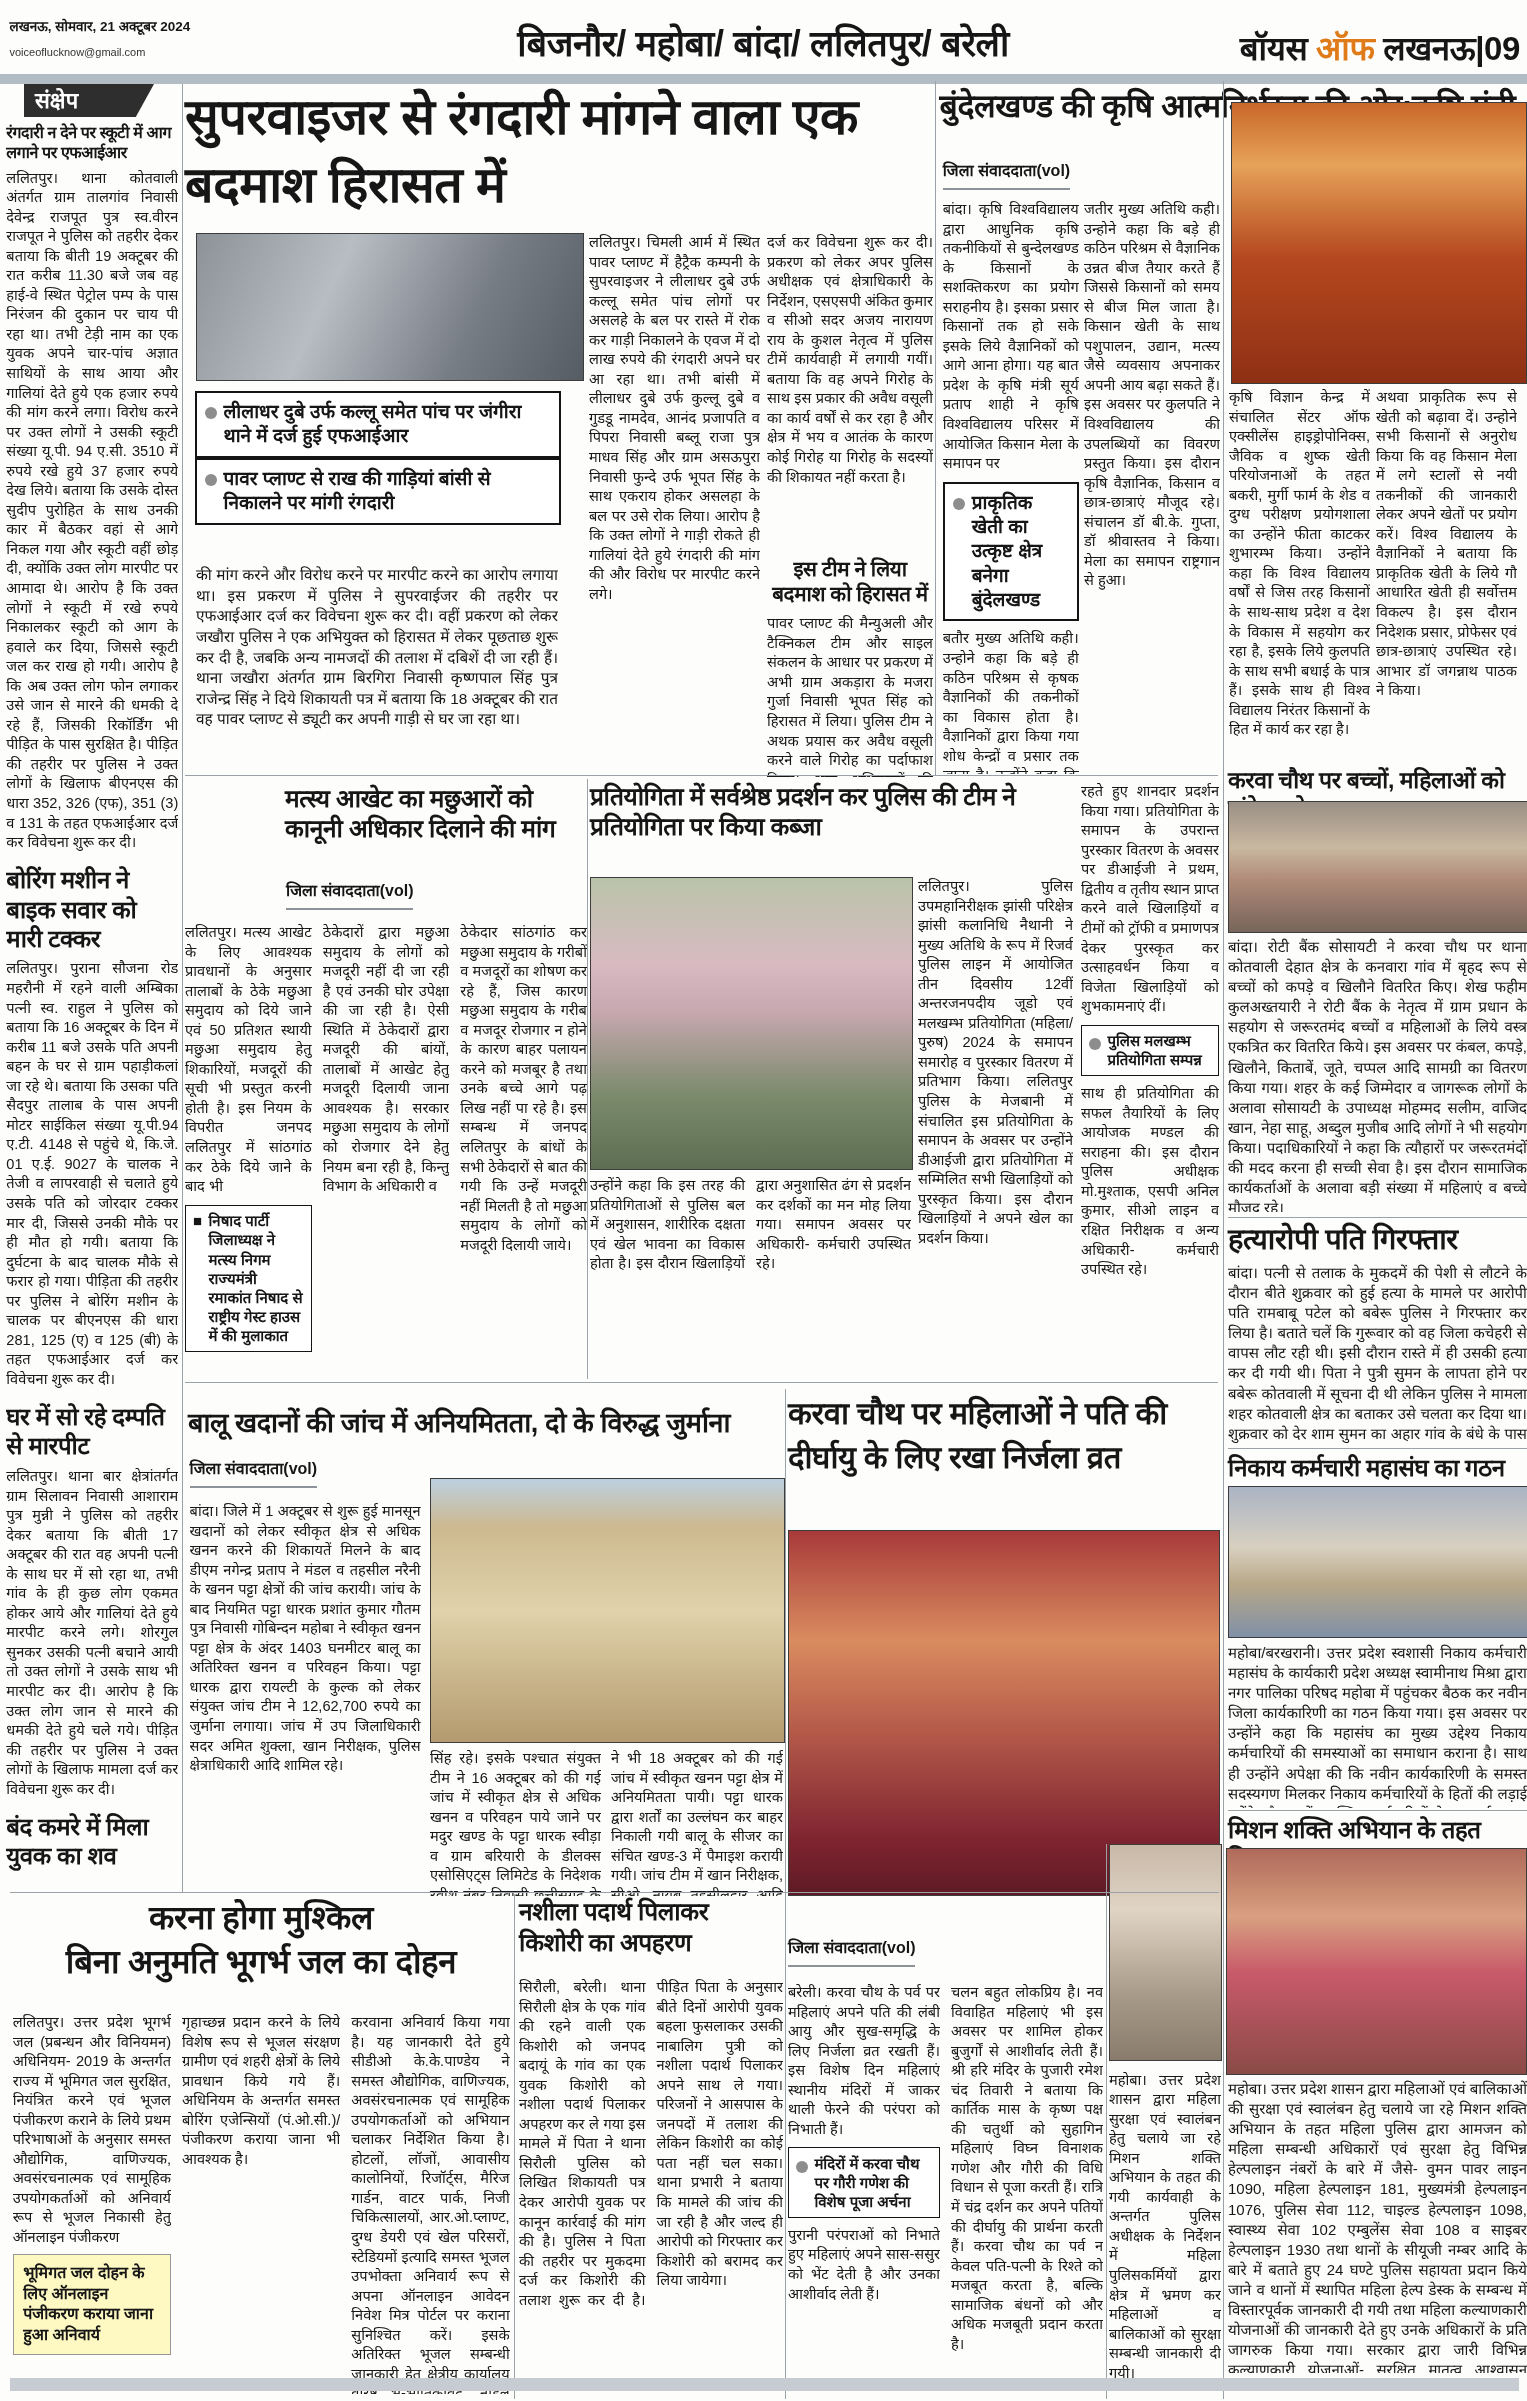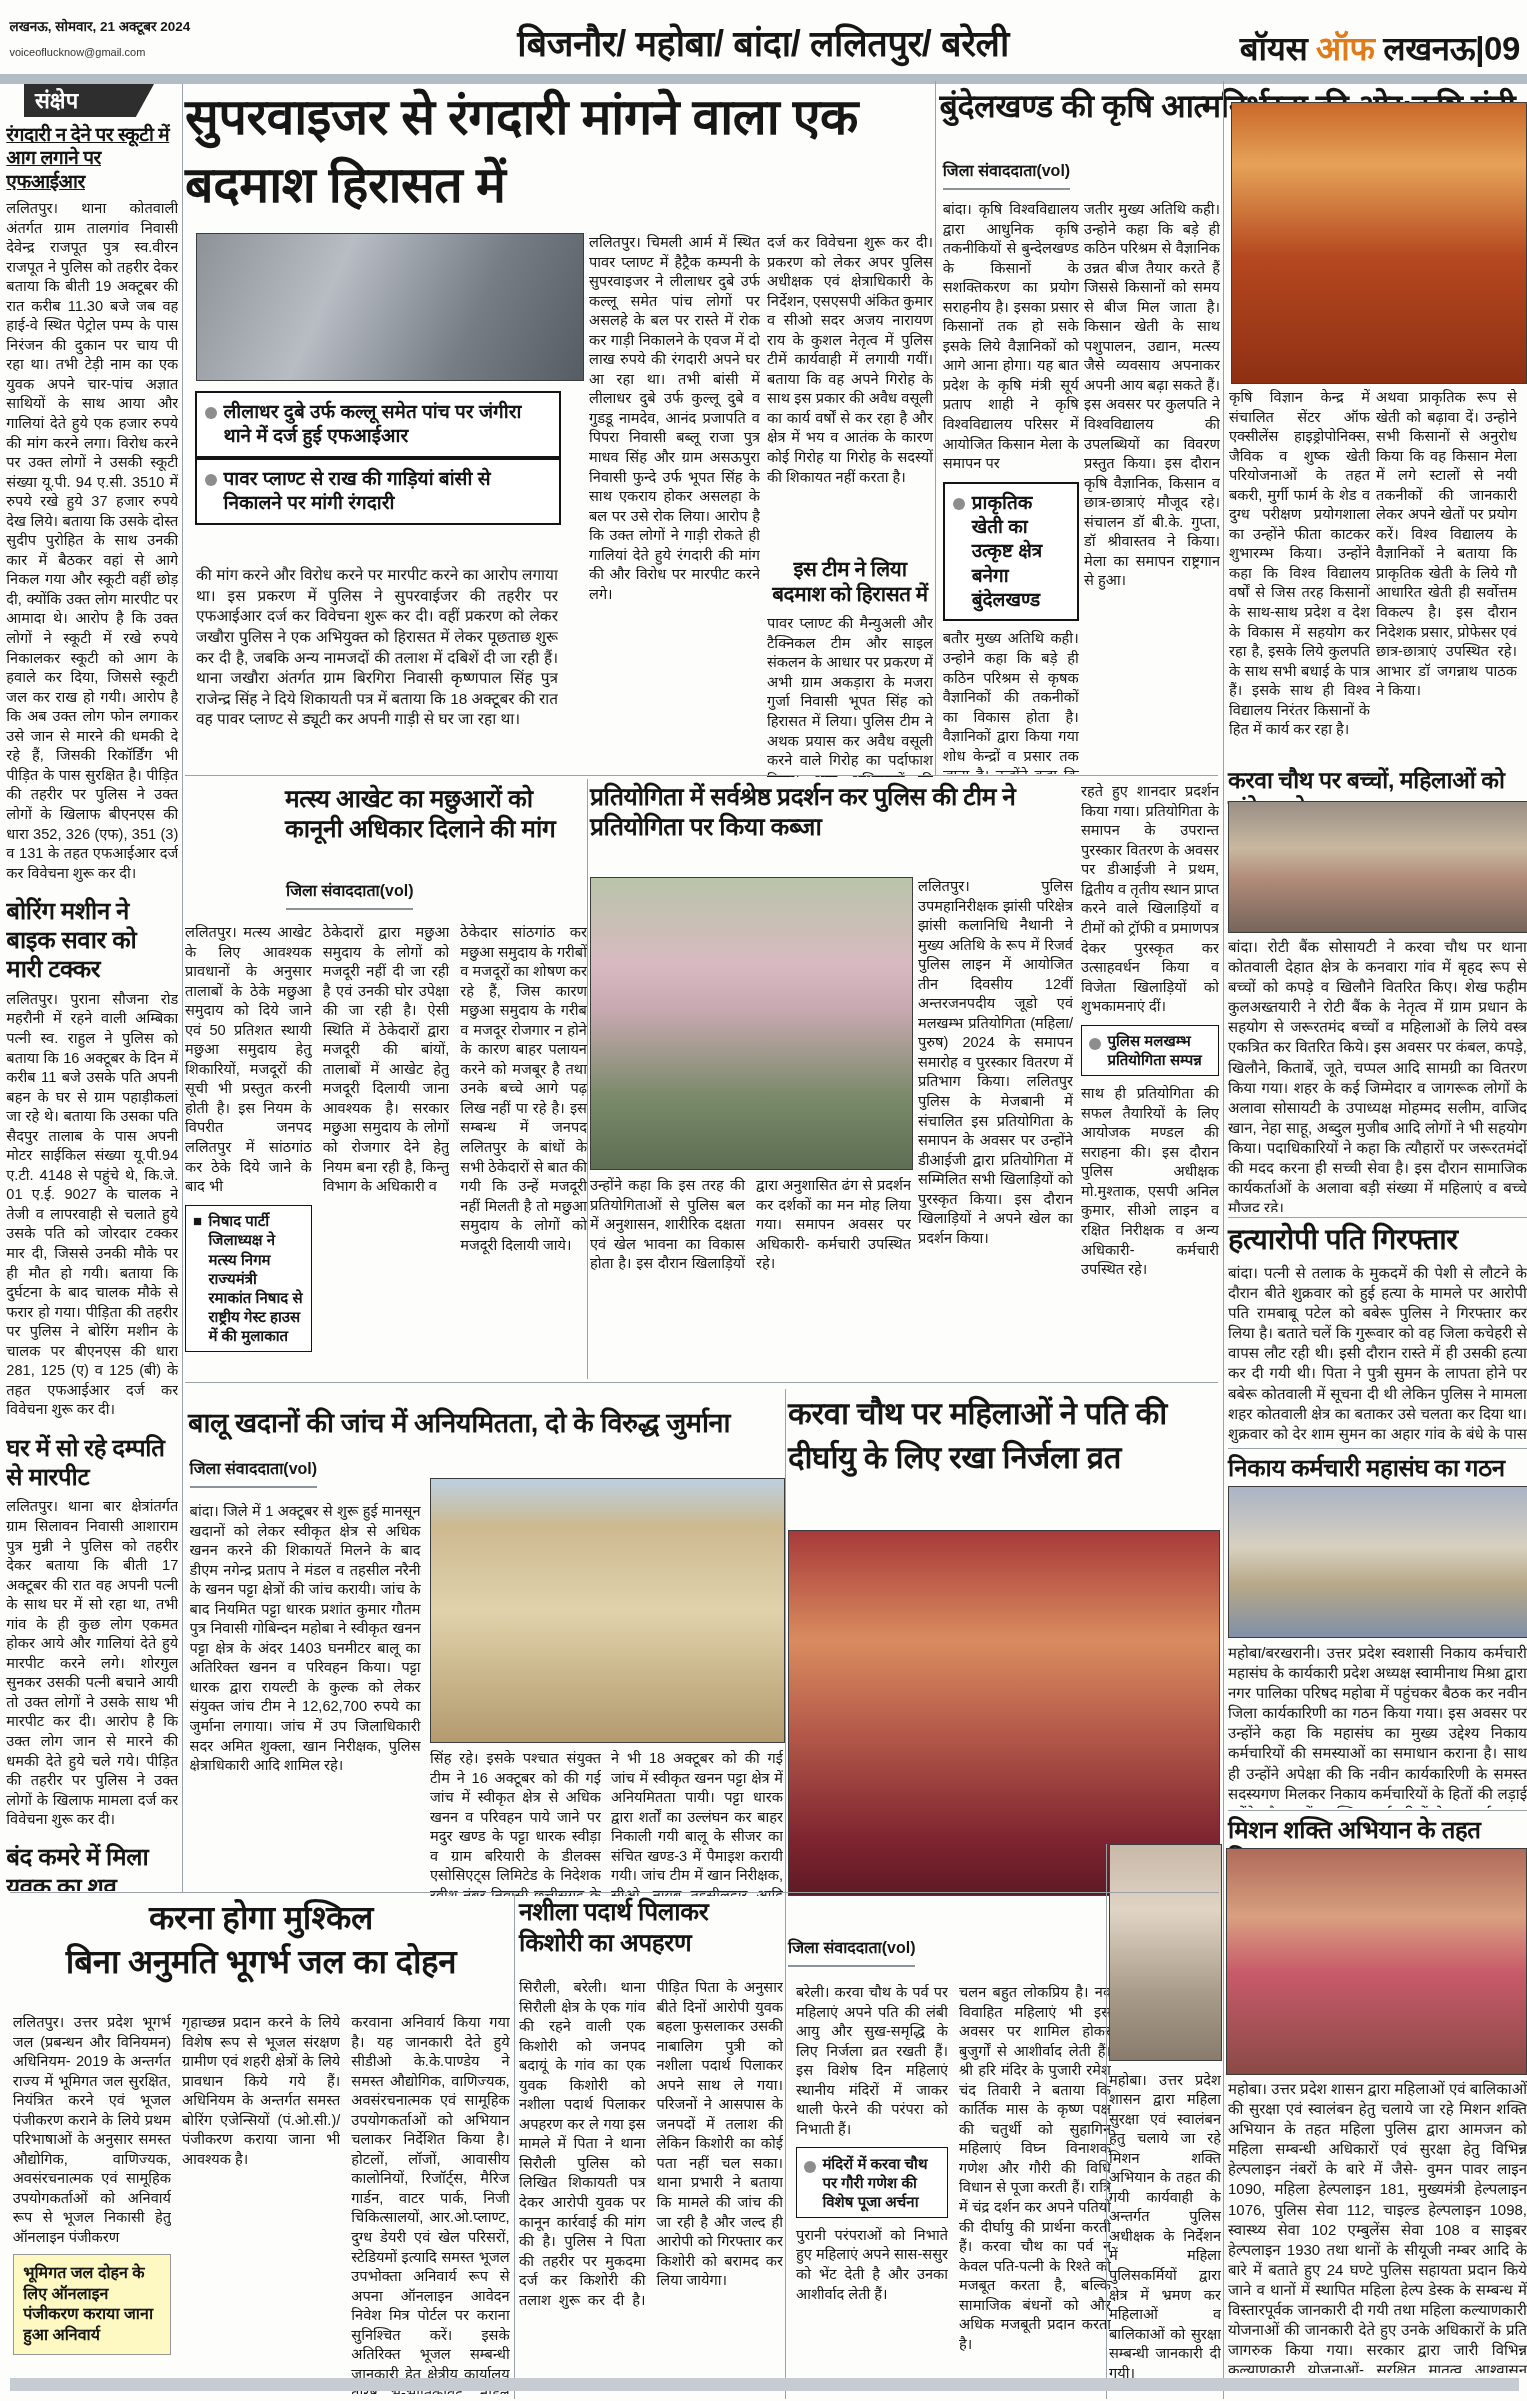--- a/index.html
+++ b/index.html
@@ -32,21 +32,21 @@
   </div>
   <div class="abs hl" style="left:332px;top:22px;width:862px;text-align:center;font-size:36px;">बिजनौर/ महोबा/ बांदा/ ललितपुर/ बरेली</div>
   <div class="abs hl" style="left:1131px;top:28.5px;width:389px;text-align:right;font-size:33px;">
     <span>बॉयस </span><span style="color:#e07b1a;">ऑफ</span><span> लखनऊ</span><span>|</span><span>09</span>
   </div>
   <div class="abs" style="left:0;top:74px;width:1528px;height:9.5px;background:#b2bcc4;"></div>
 
   <div class="abs" style="left:24px;top:84px;width:119px;height:33px;background:#2e2e2e;color:#fff;font-weight:800;font-size:22px;line-height:33px;padding-left:11px;clip-path:polygon(0 0,100% 0,86% 100%,0 100%);">संक्षेप</div>
   <div class="abs" style="left:6.3px;top:120px;width:172px;height:1771px;overflow:hidden;">
     <div>
-      <div class="hl" style="font-size:19px;margin:3.2px 0 6.3px;text-decoration:underline;">रंगदारी न देने पर स्कूटी में आग लगाने पर एफआईआर</div>
+      <div class="hl" style="font-size:16px;margin:3.2px 0 6.3px;">रंगदारी न देने पर स्कूटी में आग लगाने पर एफआईआर</div>
       <div class="body-txt">ललितपुर। थाना कोतवाली अंतर्गत ग्राम तालगांव निवासी देवेन्द्र राजपूत पुत्र स्व.वीरन राजपूत ने पुलिस को तहरीर देकर बताया कि बीती 19 अक्टूबर की रात करीब 11.30 बजे जब वह हाई-वे स्थित पेट्रोल पम्प के पास निरंजन की दुकान पर चाय पी रहा था। तभी टेड़ी नाम का एक युवक अपने चार-पांच अज्ञात साथियों के साथ आया और गालियां देते हुये एक हजार रुपये की मांग करने लगा। विरोध करने पर उक्त लोगों ने उसकी स्कूटी संख्या यू.पी. 94 ए.सी. 3510 में रुपये रखे हुये 37 हजार रुपये देख लिये। बताया कि उसके दोस्त सुदीप पुरोहित के साथ उनकी कार में बैठकर वहां से आगे निकल गया और स्कूटी वहीं छोड़ दी, क्योंकि उक्त लोग मारपीट पर आमादा थे। आरोप है कि उक्त लोगों ने स्कूटी में रखे रुपये निकालकर स्कूटी को आग के हवाले कर दिया, जिससे स्कूटी जल कर राख हो गयी। आरोप है कि अब उक्त लोग फोन लगाकर उसे जान से मारने की धमकी दे रहे हैं, जिसकी रिकॉर्डिंग भी पीड़ित के पास सुरक्षित है। पीड़ित की तहरीर पर पुलिस ने उक्त लोगों के खिलाफ बीएनएस की धारा 352, 326 (एफ), 351 (3) व 131 के तहत एफआईआर दर्ज कर विवेचना शुरू कर दी।</div>
     </div>
     <div>
       <div class="hl" style="font-size:24px;margin:12.7px 0 6.3px;">बोरिंग मशीन ने बाइक सवार को मारी टक्कर</div>
       <div class="body-txt">ललितपुर। पुराना सौजना रोड महरौनी में रहने वाली अम्बिका पत्नी स्व. राहुल ने पुलिस को बताया कि 16 अक्टूबर के दिन में करीब 11 बजे उसके पति अपनी बहन के घर से ग्राम पहाड़ीकलां जा रहे थे। बताया कि उसका पति सैदपुर तालाब के पास अपनी मोटर साईकिल संख्या यू.पी.94 ए.टी. 4148 से पहुंचे थे, कि.जे. 01 ए.ई. 9027 के चालक ने तेजी व लापरवाही से चलाते हुये उसके पति को जोरदार टक्कर मार दी, जिससे उनकी मौके पर ही मौत हो गयी। बताया कि दुर्घटना के बाद चालक मौके से फरार हो गया। पीड़िता की तहरीर पर पुलिस ने बोरिंग मशीन के चालक पर बीएनएस की धारा 281, 125 (ए) व 125 (बी) के तहत एफआईआर दर्ज कर विवेचना शुरू कर दी।</div>
     </div>
     <div>
       <div class="hl" style="font-size:24px;margin:12.7px 0 6.3px;">घर में सो रहे दम्पति से मारपीट</div>
       <div class="body-txt">ललितपुर। थाना बार क्षेत्रांतर्गत ग्राम सिलावन निवासी आशाराम पुत्र मुन्नी ने पुलिस को तहरीर देकर बताया कि बीती 17 अक्टूबर की रात वह अपनी पत्नी के साथ घर में सो रहा था, तभी गांव के ही कुछ लोग एकमत होकर आये और गालियां देते हुये मारपीट करने लगे। शोरगुल सुनकर उसकी पत्नी बचाने आयी तो उक्त लोगों ने उसके साथ भी मारपीट कर दी। आरोप है कि उक्त लोग जान से मारने की धमकी देते हुये चले गये। पीड़ित की तहरीर पर पुलिस ने उक्त लोगों के खिलाफ मामला दर्ज कर विवेचना शुरू कर दी।</div>
     </div>
@@ -162,21 +162,21 @@
       <div>नशीला पदार्थ पिलाकर</div>
       <div>किशोरी का अपहरण</div>
     </div>
     <div class="body-txt abs cols2" style="left:0;top:84px;width:264px;height:416px;">सिरौली, बरेली। थाना सिरौली क्षेत्र के एक गांव की रहने वाली एक किशोरी को जनपद बदायूं के गांव का एक युवक किशोरी को नशीला पदार्थ पिलाकर अपहरण कर ले गया इस मामले में पिता ने थाना सिरौली पुलिस को लिखित शिकायती पत्र देकर आरोपी युवक पर कानून कार्रवाई की मांग की है। पुलिस ने पिता की तहरीर पर मुकदमा दर्ज कर किशोरी की तलाश शुरू कर दी है। पीड़ित पिता के अनुसार बीते दिनों आरोपी युवक बहला फुसलाकर उसकी नाबालिग पुत्री को नशीला पदार्थ पिलाकर अपने साथ ले गया। परिजनों ने आसपास के जनपदों में तलाश की लेकिन किशोरी का कोई पता नहीं चल सका। थाना प्रभारी ने बताया कि मामले की जांच की जा रही है और जल्द ही आरोपी को गिरफ्तार कर किशोरी को बरामद कर लिया जायेगा।</div>
   </div>
 
   <div class="abs" style="left:788px;top:1901px;width:315px;height:498px;">
     <div class="abs" style="left:0;top:35px;">
       <span class="byline">जिला संवाददाता(vol)</span>
     </div>
-    <div class="abs cols2" style="left:8px;top:82px;width:315px;height:411px;overflow:hidden;">
+    <div class="abs cols2" style="left:0;top:82px;width:315px;height:411px;overflow:hidden;">
       <div class="body-txt">बरेली। करवा चौथ के पर्व पर महिलाएं अपने पति की लंबी आयु और सुख-समृद्धि के लिए निर्जला व्रत रखती हैं। इस विशेष दिन महिलाएं स्थानीय मंदिरों में जाकर थाली फेरने की परंपरा को निभाती हैं।</div>
       <div class="boxhead small">
         <span class="dot"></span>
         <span>मंदिरों में करवा चौथ पर गौरी गणेश की विशेष पूजा अर्चना</span>
       </div>
       <div class="body-txt">पुरानी परंपराओं को निभाते हुए महिलाएं अपने सास-ससुर को भेंट देती है और उनका आशीर्वाद लेती हैं।</div>
       <div class="body-txt">चलन बहुत लोकप्रिय है। नव विवाहित महिलाएं भी इस अवसर पर शामिल होकर बुजुर्गों से आशीर्वाद लेती हैं। श्री हरि मंदिर के पुजारी रमेश चंद तिवारी ने बताया कि कार्तिक मास के कृष्ण पक्ष की चतुर्थी को सुहागिन महिलाएं विघ्न विनाशक गणेश और गौरी की विधि विधान से पूजा करती हैं। रात्रि में चंद्र दर्शन कर अपने पतियों की दीर्घायु की प्रार्थना करती हैं। करवा चौथ का पर्व न केवल पति-पत्नी के रिश्ते को मजबूत करता है, बल्कि सामाजिक बंधनों को और अधिक मजबूती प्रदान करता है।</div>
     </div>
   </div>
 

